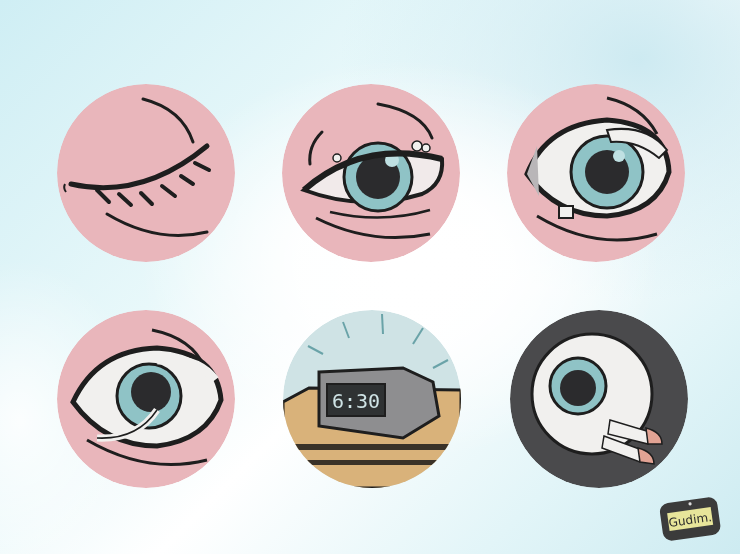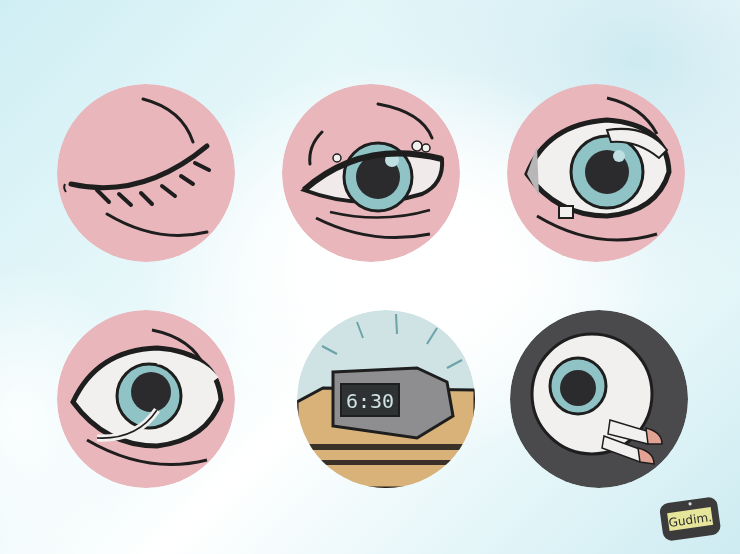--- a/index.html
+++ b/index.html
@@ -77,21 +77,21 @@
     <path d="M16 92 Q40 40 100 38 Q160 42 164 90 Q150 130 100 136 Q48 136 16 92Z" fill="#f1f0ee" stroke="#1e1e1e" stroke-width="5"></path>
     <circle cx="92" cy="86" r="32" fill="#8fc3c6" stroke="#1e1e1e" stroke-width="3"></circle>
     <circle cx="94" cy="82" r="20" fill="#2b2b2d"></circle>
     <path d="M100 100 Q80 130 40 128" stroke="#f1f0ee" stroke-width="7" fill="none"></path>
     <path d="M100 100 Q80 130 40 128" stroke="#1e1e1e" stroke-width="1.5" fill="none"></path>
     <path d="M100 50 Q140 46 158 70" stroke="#f1f0ee" stroke-width="9" fill="none"></path>
     <path d="M30 130 Q90 165 150 150" stroke="#1e1e1e" stroke-width="3" fill="none"></path>
   </svg>
 </div>
 
-<div class="panel" style="left:297px;top:310px;">
+<div class="panel" style="left:283px;top:310px;">
   <svg viewBox="0 0 178 178">
     <circle cx="89" cy="89" r="89" fill="#cfe3e5"></circle>
     <g stroke="#6aa3a8" stroke-width="2">
       <line x1="60" y1="12" x2="66" y2="28"></line>
         <line x1="99" y1="4" x2="100" y2="24"></line>
       <line x1="140" y1="18" x2="130" y2="34"></line>
         <line x1="25" y1="36" x2="40" y2="44"></line>
       <line x1="165" y1="50" x2="150" y2="58"></line>
     </g>
     <path d="M0 92 L26 78 L178 80 L178 178 L0 178Z" fill="#d9b27a" stroke="#1e1e1e" stroke-width="3"></path>

